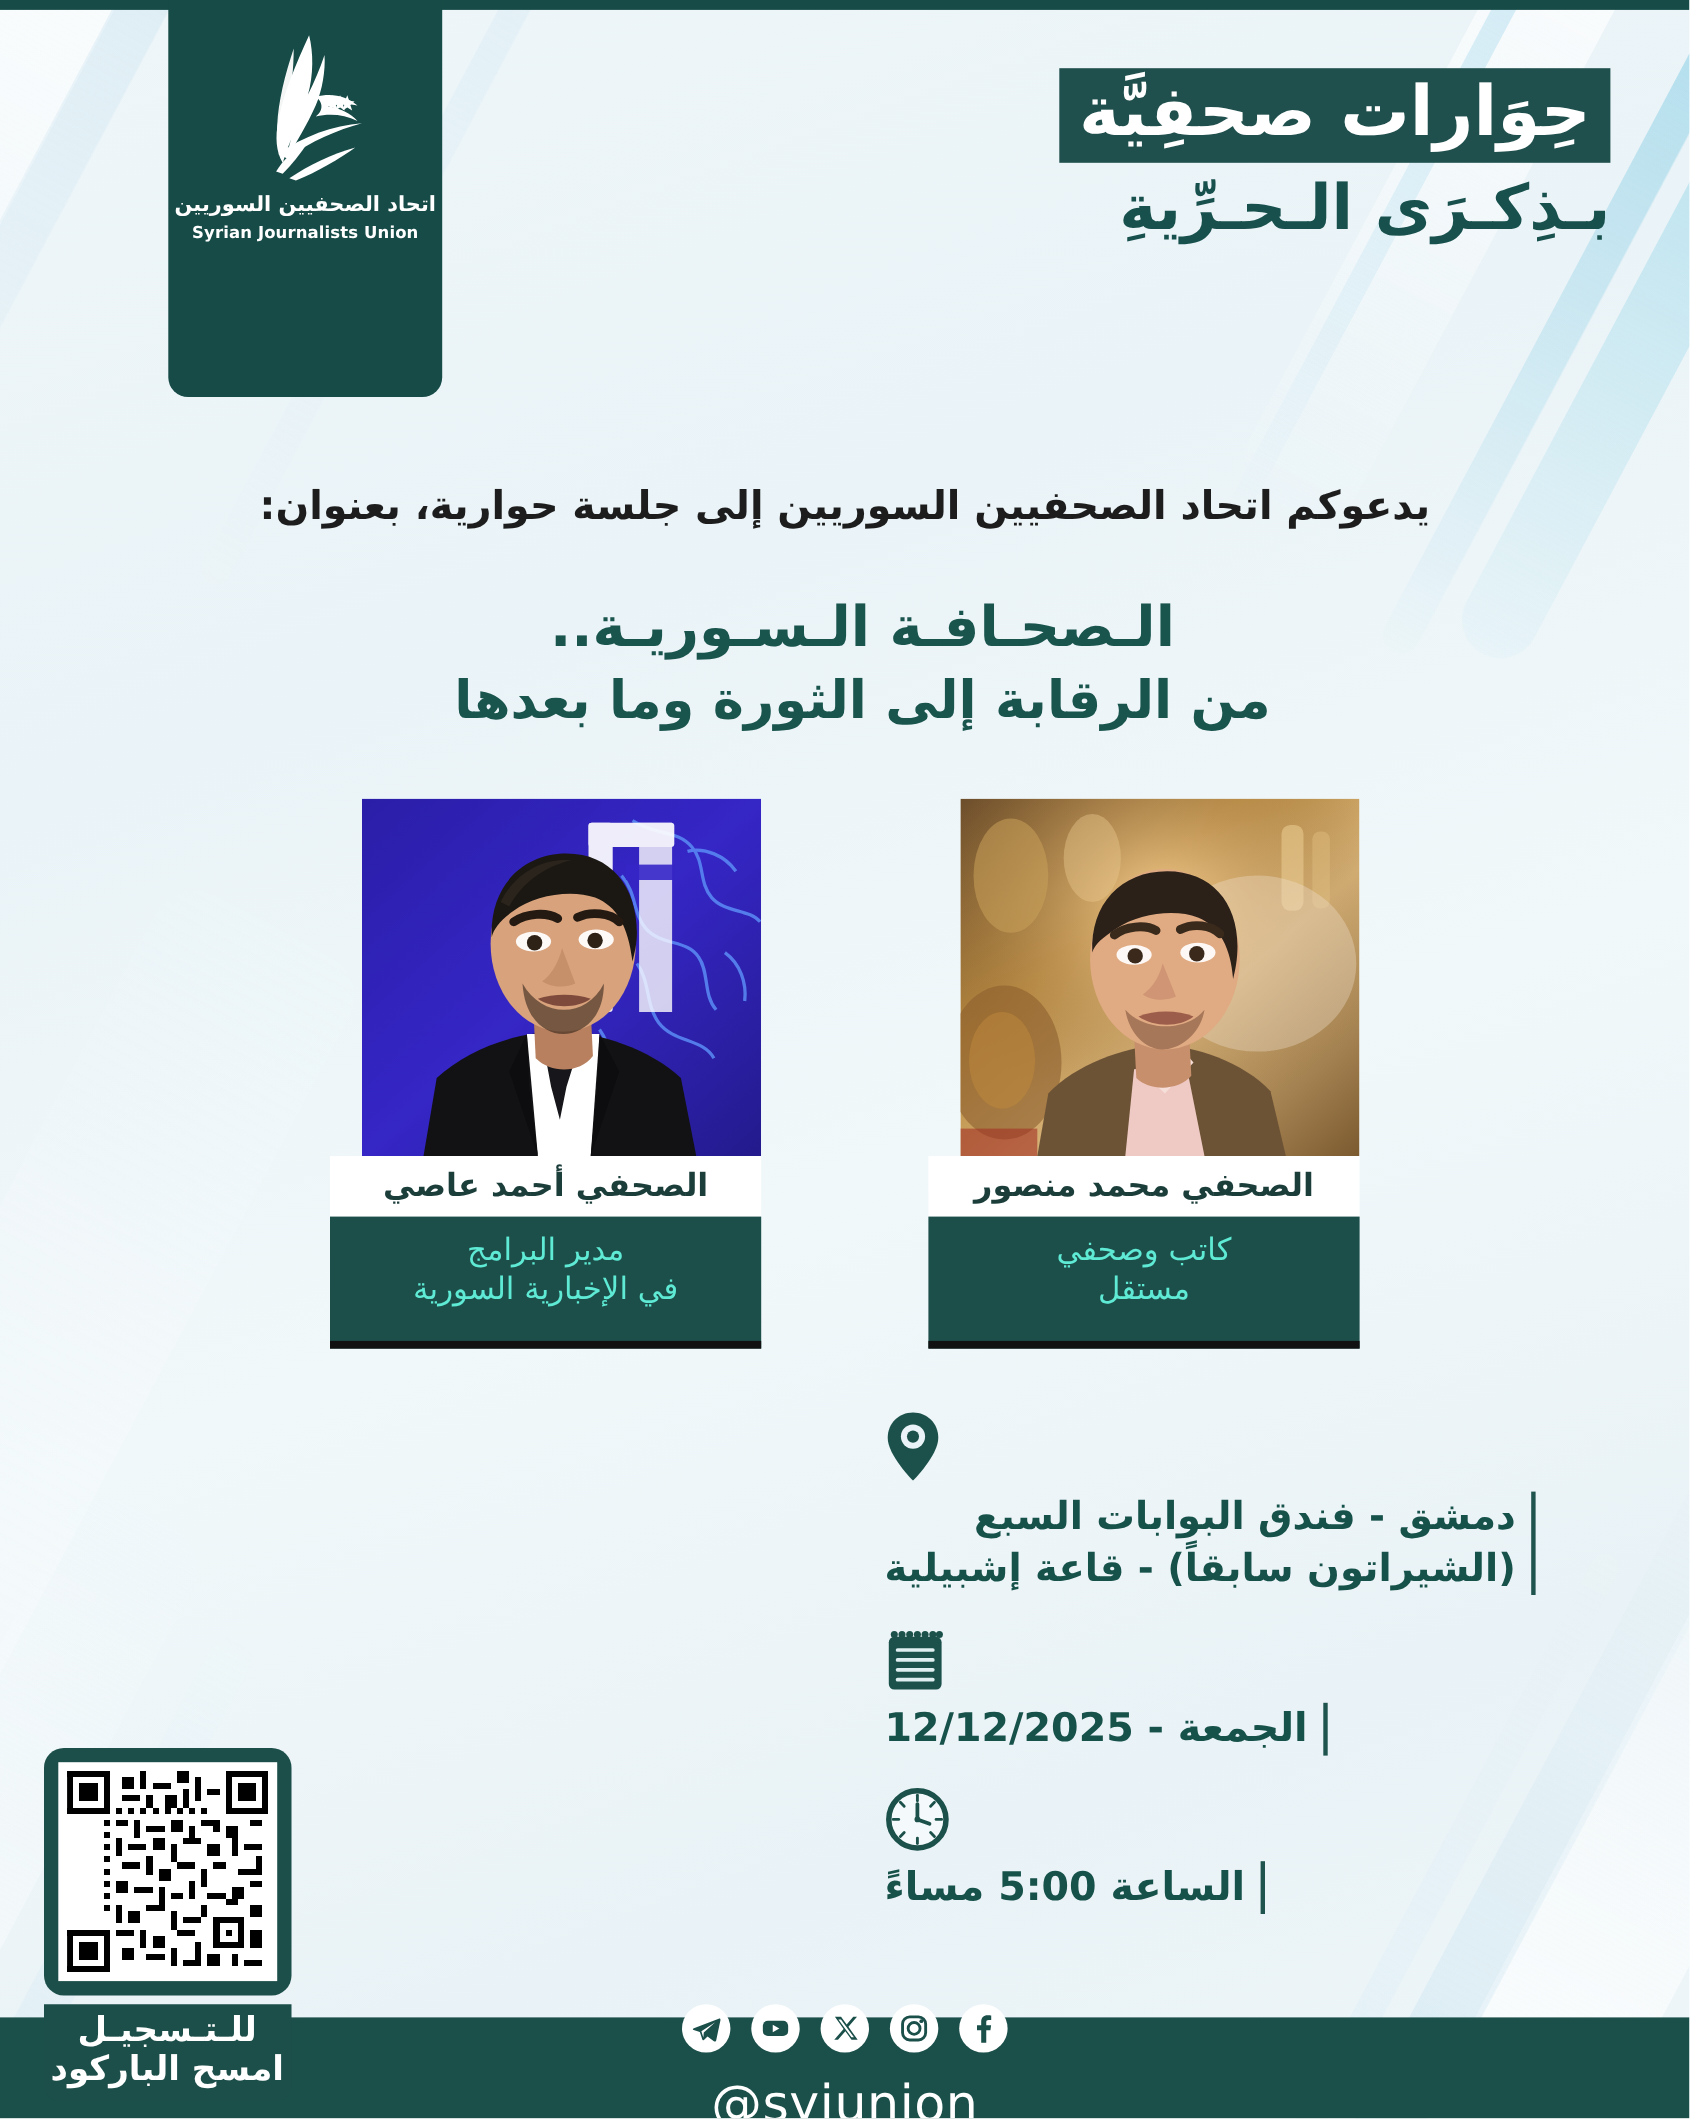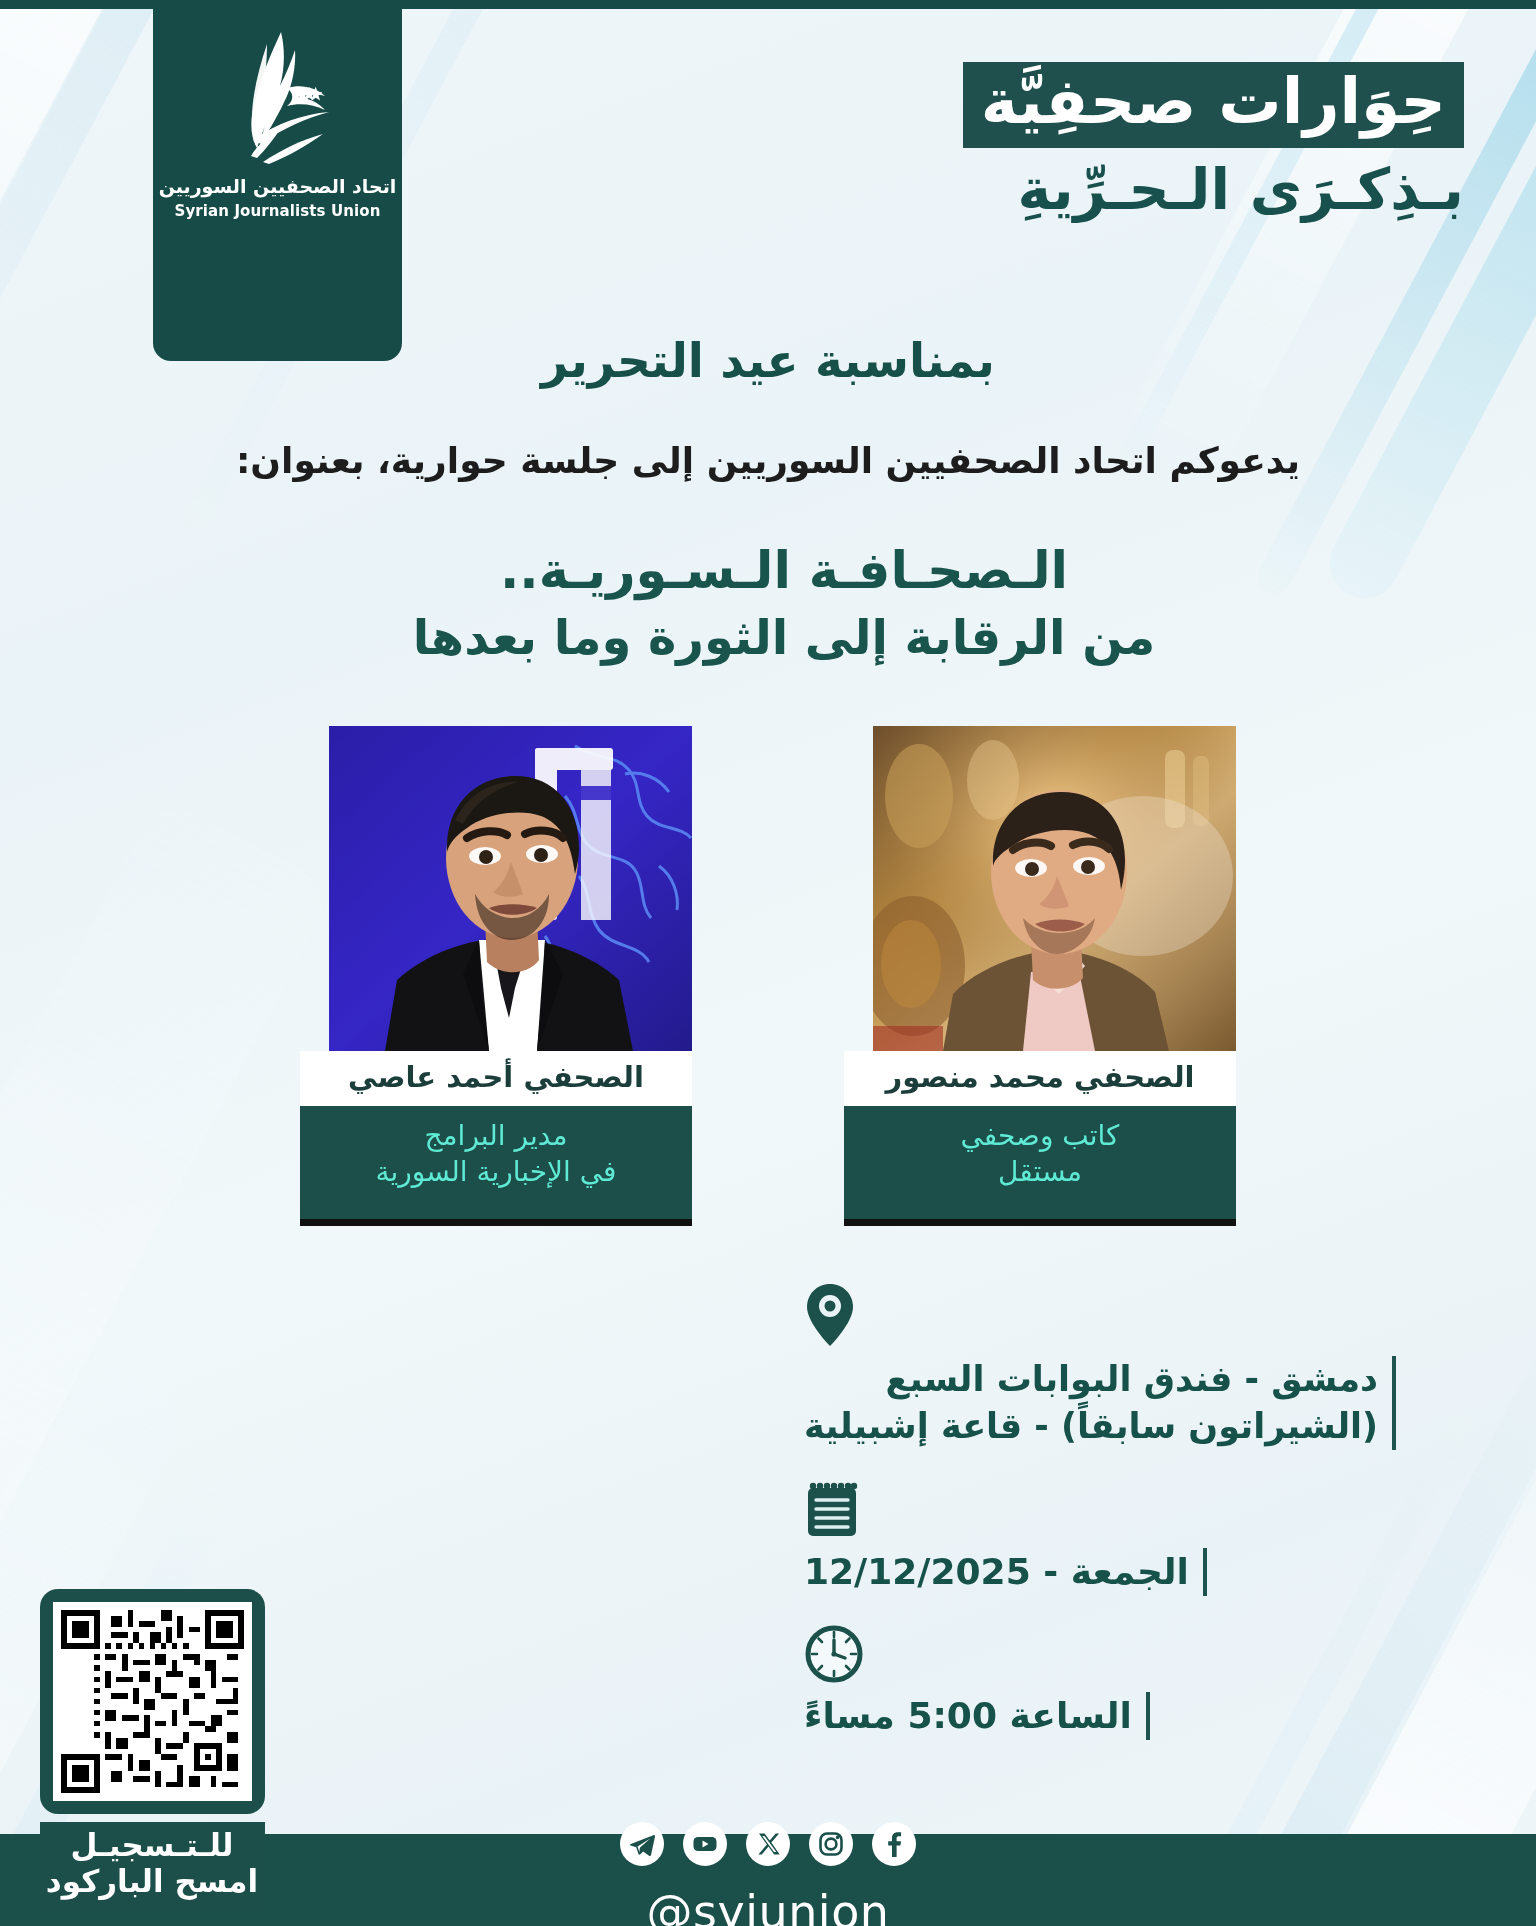--- a/index.html
+++ b/index.html
@@ -226,21 +226,20 @@
     </span>
     <div class="logo-ar">اتحاد الصحفيين السوريين</div>
     <div class="logo-en">Syrian Journalists Union</div>
   </div>
 
   <div class="header-block">
     <span class="hdr-line1">حِوَارات صحفِيَّة</span>
     <span class="hdr-line2">بـذِكـرَى الـحـرِّيةِ</span>
   </div>
 
-  <div class="occasion">بمناسبة عيد التحرير</div>
   <div class="invite">يدعوكم اتحاد الصحفيين السوريين إلى جلسة حوارية، بعنوان:</div>
 
   <div class="session-title">
     <div class="st-1">الـصحـافـة الـسـوريـة..</div>
     <div class="st-2">من الرقابة إلى الثورة وما بعدها</div>
   </div>
 
   <div class="speakers">
 
     <div class="speaker">

